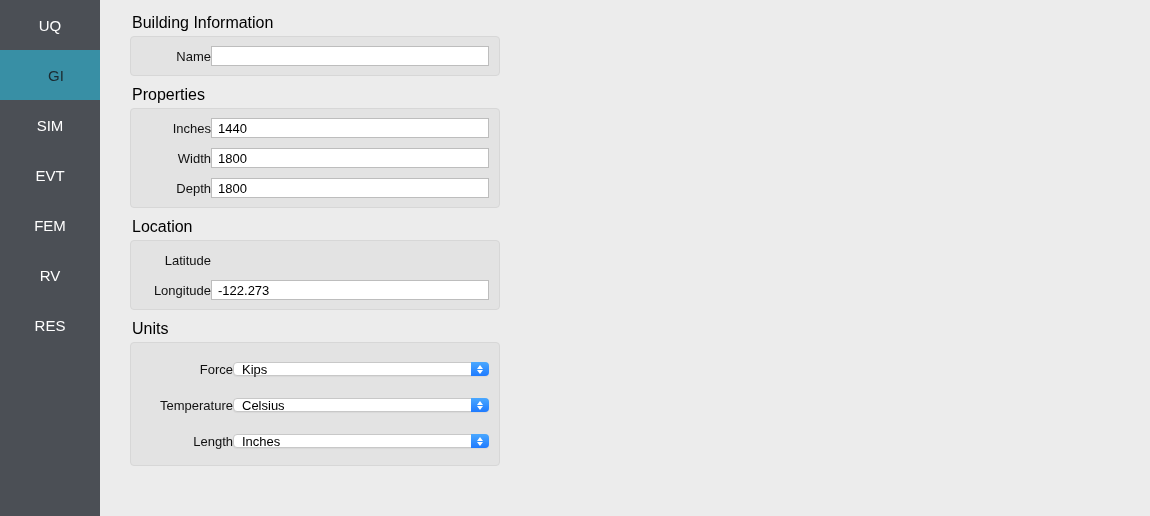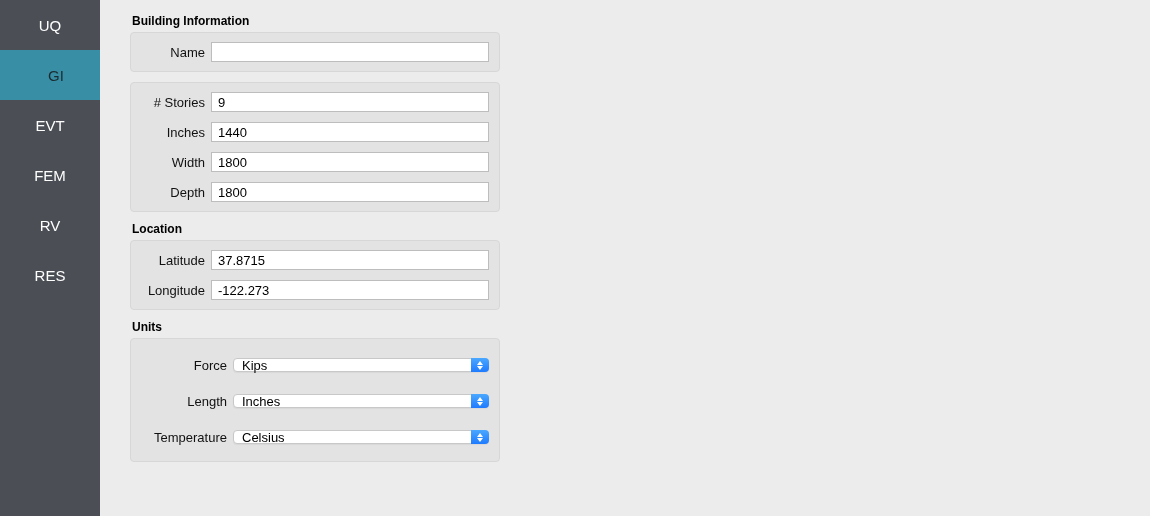--- a/index.html
+++ b/index.html
@@ -37,42 +37,41 @@
   .sidebar-item.active {
     background: #388fa5;
     color: #1b2b31;
     padding-left: 12px;
   }
   .main {
     flex: 1;
     padding: 10px 0 10px 30px;
   }
   .section-title {
-    font-weight: 700;
-    font-size: 12px;
+    font-weight: 400;
+    font-size: 16px;
     margin: 4px 0 4px 2px;
   }
   .panel {
     background: #e3e3e3;
     border: 1px solid #d7d7d7;
     border-radius: 4px;
     width: 370px;
     padding: 4px 10px;
     margin-bottom: 10px;
   }
   .panel.units { padding: 8px 10px 6px 10px; }
   .row {
     display: flex;
     align-items: center;
     height: 30px;
   }
   .row .lbl {
     width: 70px;
     text-align: right;
-    padding-right: 6px;
     font-size: 13px;
     color: #111;
   }
   .panel.units .row { height: 36px; }
   .panel.units .row .lbl { width: 92px; }
   .row input[type=text] {
     flex: 1;
     height: 20px;
     border: 1px solid #bdbdbd;
     background: #fff;
@@ -118,60 +117,57 @@
   .tri-down { border-top: 4px solid #fff; }
 </style>
 </head>
 <body>
 
 <div class="app">
 
   <div class="sidebar">
     <div class="sidebar-item">UQ</div>
     <div class="sidebar-item active">GI</div>
+    <div class="sidebar-item">SIM</div>
     <div class="sidebar-item">EVT</div>
     <div class="sidebar-item">FEM</div>
     <div class="sidebar-item">RV</div>
     <div class="sidebar-item">RES</div>
   </div>
 
   <div class="main">
 
     <div class="section-title">Building Information</div>
     <div class="panel">
       <div class="row">
         <div class="lbl">Name</div>
         <input type="text" value="" style="">
       </div>
     </div>
 
+    <div class="section-title">Properties</div>
     <div class="panel">
-      <div class="row">
-        <div class="lbl"># Stories</div>
-        <input type="text" value="9" style="">
-      </div>
       <div class="row">
         <div class="lbl">Inches</div>
         <input type="text" value="1440" style="">
       </div>
       <div class="row">
         <div class="lbl">Width</div>
         <input type="text" value="1800" style="">
       </div>
       <div class="row">
         <div class="lbl">Depth</div>
         <input type="text" value="1800" style="">
       </div>
     </div>
 
     <div class="section-title">Location</div>
     <div class="panel">
       <div class="row">
         <div class="lbl">Latitude</div>
-        <input type="text" value="37.8715" style="">
       </div>
       <div class="row">
         <div class="lbl">Longitude</div>
         <input type="text" value="-122.273" style="">
       </div>
     </div>
 
     <div class="section-title">Units</div>
     <div class="panel units">
 
@@ -180,37 +176,37 @@
         <div class="select-wrap">
           <div class="sel-face">Kips</div>
           <div class="sel-btn">
             <span class="tri-up"></span>
               <span class="tri-down"></span>
           </div>
         </div>
       </div>
 
       <div class="row">
+        <div class="lbl">Temperature</div>
+        <div class="select-wrap">
+          <div class="sel-face">Celsius</div>
+          <div class="sel-btn">
+            <span class="tri-up"></span>
+              <span class="tri-down"></span>
+          </div>
+        </div>
+      </div>
+
+      <div class="row">
         <div class="lbl">Length</div>
         <div class="select-wrap">
           <div class="sel-face">Inches</div>
           <div class="sel-btn">
             <span class="tri-up"></span>
               <span class="tri-down"></span>
           </div>
         </div>
       </div>
 
-      <div class="row">
-        <div class="lbl">Temperature</div>
-        <div class="select-wrap">
-          <div class="sel-face">Celsius</div>
-          <div class="sel-btn">
-            <span class="tri-up"></span>
-              <span class="tri-down"></span>
-          </div>
-        </div>
-      </div>
-
     </div>
 
   </div>
 </div>
 
 </body></html>

